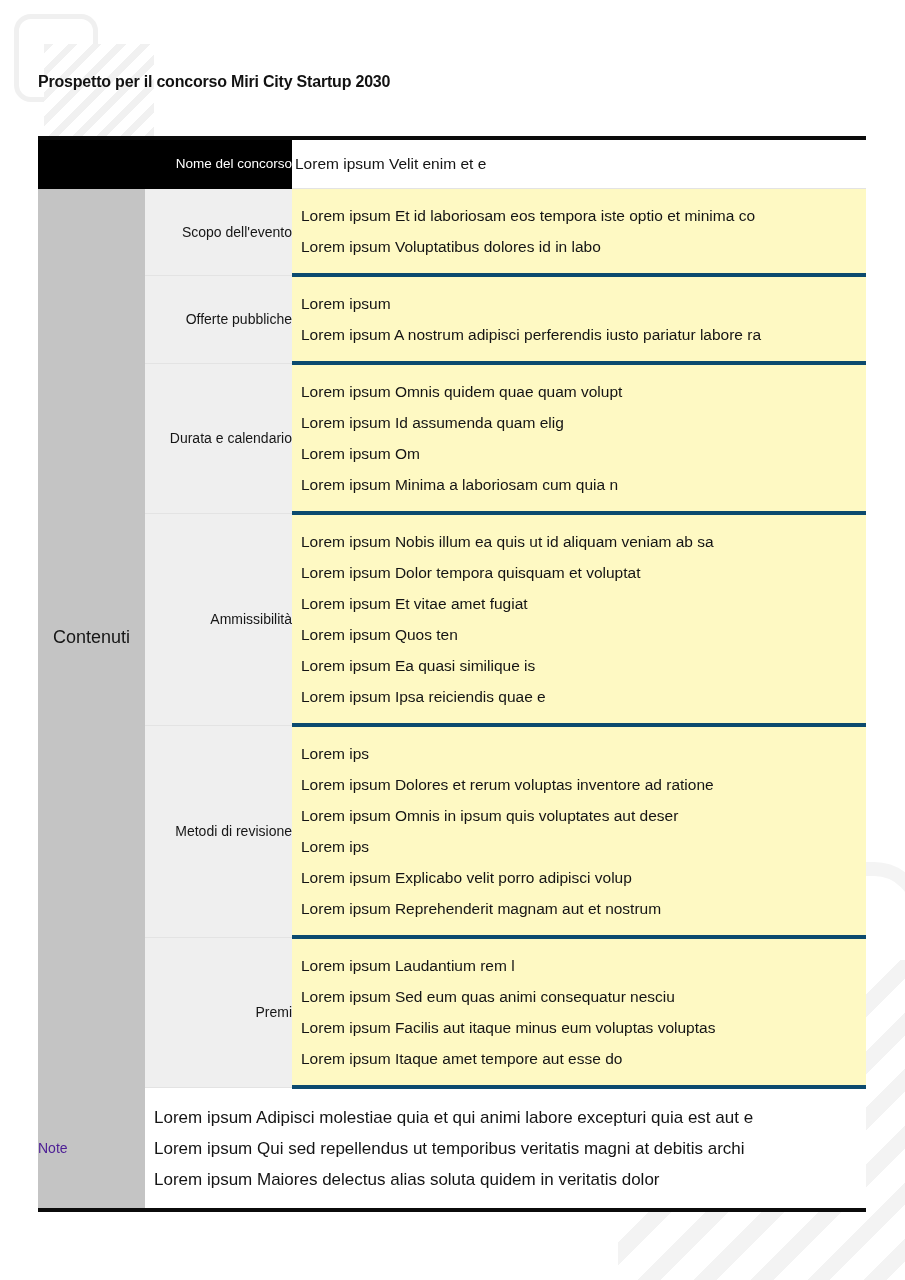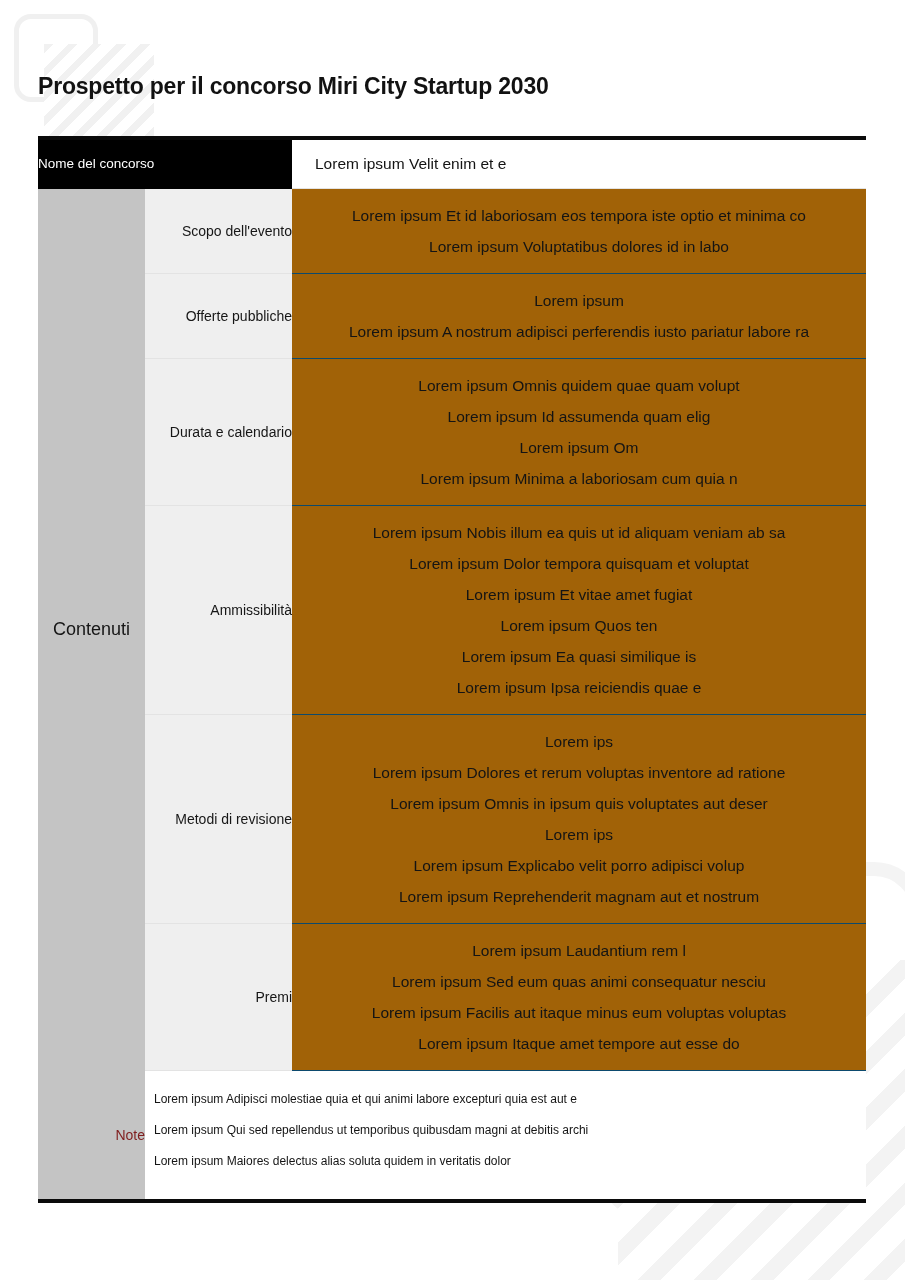--- a/index.html
+++ b/index.html
@@ -29,21 +29,21 @@
   .wm-br-stripes{
     left:618px;top:960px;width:300px;height:330px;
     background:repeating-linear-gradient(135deg,
         #f3f3f3 0px, #f3f3f3 16px,
         #ffffff 16px, #ffffff 40px);
   }
 
   
   .title{
     position:absolute;left:38px;top:73px;z-index:3;
-    font-size:23px;font-weight:bold;letter-spacing:-0.2px;
+    font-size:16px;font-weight:bold;letter-spacing:-0.2px;
     color:#121212;white-space:nowrap;
   }
 
   
   .tablewrap{
     position:absolute;left:38px;top:136px;width:828px;z-index:2;
     border-top:4px solid #0b0b0b;
     border-bottom:4px solid #0b0b0b;
   }
   table.doc{
@@ -52,58 +52,57 @@
   }
   table.doc col.c1{width:107px;}
   table.doc col.c2{width:147px;}
   table.doc col.c3{width:574px;}
 
   td{padding:0;vertical-align:middle;}
 
   
   .hdr-lbl{
     background:#000000;color:#ffffff;
-    font-size:13.5px;text-align:left;
+    font-size:13.5px;text-align:right;
     height:48px;line-height:48px;
   }
   .hdr-val{
     background:#ffffff;font-size:15.5px;color:#141414;
-    padding-left:23px;height:48px;
+    padding-left:3px;height:48px;
     border-bottom:1px solid #e3e3e3;
   }
 
   
   .grp{
     background:#c4c4c4;color:#161616;font-size:18px;
     text-align:center;vertical-align:middle;
   }
   
   .sub{
     background:#efefef;color:#161616;font-size:14px;
     text-align:right;vertical-align:middle;
     border-bottom:1px solid #e3e3e3;
   }
   
   .val{
-    background:#a16207;color:#141414;font-size:15.5px;
+    background:#fef9c3;color:#141414;font-size:15.5px;
     padding:11px 9px 11px 9px;
-    border-bottom:1px solid #0c4a6e;
+    border-bottom:4px solid #0c4a6e;
     vertical-align:middle;
-    text-align:center;
   }
   .val .line{line-height:31px;white-space:nowrap;}
 
   
   .note-lbl{
-    background:#c4c4c4;color:#7f1d1d;font-size:14px;
-    text-align:right;vertical-align:middle;
+    background:#c4c4c4;color:#4c1d95;font-size:14px;
+    text-align:left;vertical-align:middle;
   }
   .note-val{
-    background:#ffffff;color:#141414;font-size:12px;
-    padding:13px 9px 22px 9px;vertical-align:middle;margin-top:8px;
+    background:#ffffff;color:#141414;font-size:17px;
+    padding:13px 9px 13px 9px;vertical-align:middle;margin-top:8px;
   }
   .note-val .line{line-height:31px;white-space:nowrap;}
 </style>
 </head>
 <body>
 
 <div class="wm wm-tl-box"></div>
 <div class="wm wm-tl-stripes"></div>
 <div class="wm wm-br-box"></div>
 <div class="wm wm-br-stripes"></div>
@@ -174,19 +173,19 @@
             <div class="line">Lorem ipsum Laudantium rem l</div>
             <div class="line">Lorem ipsum Sed eum quas animi consequatur nesciu</div>
             <div class="line">Lorem ipsum Facilis aut itaque minus eum voluptas voluptas</div>
             <div class="line">Lorem ipsum Itaque amet tempore aut esse do</div>
           </td>
         </tr>
         <tr>
           <td class="note-lbl">Note</td>
           <td class="note-val" colspan="2">
             <div class="line">Lorem ipsum Adipisci molestiae quia et qui animi labore excepturi quia est aut e</div>
-            <div class="line">Lorem ipsum Qui sed repellendus ut temporibus quibusdam magni at debitis archi</div>
+            <div class="line">Lorem ipsum Qui sed repellendus ut temporibus veritatis magni at debitis archi</div>
             <div class="line">Lorem ipsum Maiores delectus alias soluta quidem in veritatis dolor</div>
           </td>
         </tr>
       </tbody>
   </table>
 </div>
 
 </body></html>

